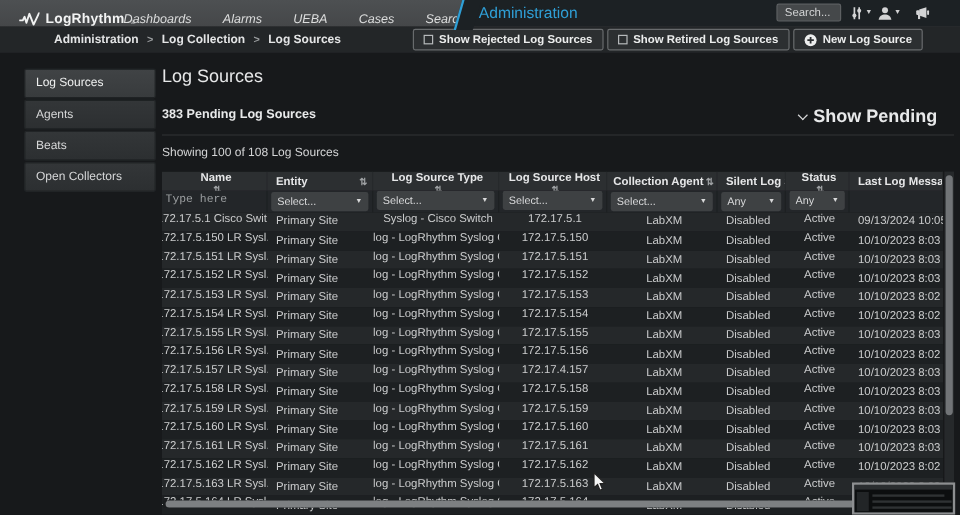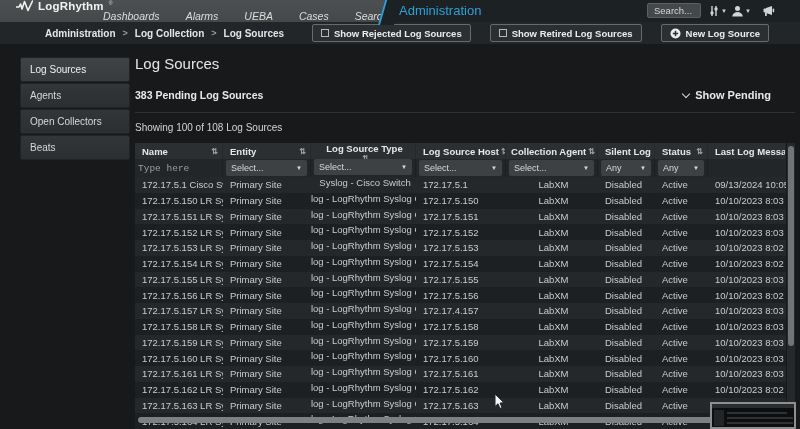--- a/index.html
+++ b/index.html
@@ -7,21 +7,21 @@
   body {
     position:relative;
     background:#17191b;
     font-family:"Liberation Sans", sans-serif;
     color:#d2d3d4;
     -webkit-font-smoothing:antialiased;
   }
   
   .topbar { position:absolute; top:0; left:0; width:800px; height:22px;
     background:linear-gradient(#4d5052,#454749); z-index:5; }
-  .brand { position:absolute; left:16px; top:0; height:22px; display:flex; align-items:flex-start; gap:5px; }
+  .brand { position:absolute; left:16px; top:0; height:22px; display:flex; align-items:flex-end; gap:5px; }
   .brand svg { display:block; }
   .brand-text { font-size:11.5px; font-weight:bold; color:#f2f3f3; letter-spacing:.2px; }
   .brand-mark { font-size:5px; color:#d8d9da; vertical-align:top; }
   .main-nav { position:absolute; left:103px; top:0; height:22px; display:flex; align-items:flex-end; gap:26px;font-style:italic; }
   .nav-item { font-size:10.5px; color:#dcdddd; cursor:pointer; white-space:nowrap; }
   .admin-area { position:absolute; left:391px; right:0; top:0; height:22px; background:#1c2124; }
   .admin-slash { position:absolute; left:382px; top:-3px; width:16px; height:28px;
     background:#1c2124; transform:skewX(-16deg); border-left:2px solid var(--accent-blue,#2f9fd6); }
   .admin-title { position:absolute; left:399px; top:3px; font-size:13px; color:var(--accent-blue,#2f9fd6); }
   .search-btn { position:absolute; left:647px; top:3px; width:54px; height:15px;
@@ -32,37 +32,37 @@
   .icon-btn { display:flex; align-items:center; cursor:pointer; }
   
   .crumbbar { position:absolute; top:22px; left:0; width:800px; height:22px; background:#232628; z-index:4; }
   .breadcrumb { position:absolute; left:45px; top:0; height:22px; display:flex; align-items:center; gap:7px; }
   .bc-item { font-size:10px; font-weight:bold; color:#e4e5e6; cursor:pointer; white-space:nowrap; }
   .bc-sep { font-size:9px; color:#9a9d9f; font-weight:bold; }
   .connected { position:absolute; left:396px; top:0; height:22px; display:flex; align-items:center; gap:5px; }
   .conn-dot { width:7px; height:7px; border-radius:50%; background:var(--connected-dot,#3aa7e2);
     box-shadow:0 0 4px 1px rgba(58,167,226,.8); }
   .connected span.lbl { font-size:9.5px; font-weight:bold; color:#e8e9ea; }
-  .action-btns { position:absolute; right:31px; top:2px; display:flex; gap:19px; }
+  .action-btns { position:absolute; right:31px; top:2px; display:flex; gap:3px; }
   .abtn { height:18px; background:#2c2f31; border:1px solid #686b6d; border-radius:2px;
     display:flex; align-items:center; gap:5px; padding:0 8px; cursor:pointer;
     font-size:9.5px; font-weight:bold; color:#eceded; white-space:nowrap; }
   .cbx { width:8px; height:8px; border:1px solid #b6b9bb; background:transparent; display:inline-block; }
   
   .sidebar { position:absolute; left:20px; top:57px; width:110px; }
   .side-item { height:25px; margin-bottom:1px; background:linear-gradient(#333638,#2c2f31);
     border:1px solid #212426; border-radius:2px; display:flex; align-items:center;
     padding-left:9px; font-size:10px; color:#d6d7d8; cursor:pointer; }
   .side-item.active { background:linear-gradient(#404345,#383b3d); color:#eff0f0; }
   
   .main-title { position:absolute; left:135px; top:55px; font-size:15px; color:#e6e7e8; font-weight:normal; }
   .pending-row { position:absolute; left:135px; top:89px; width:660px; height:14px; }
   .pending-text { position:absolute; left:0; top:0; font-size:10.5px; font-weight:bold; color:#e8e9ea; }
-  .show-pending { position:absolute; right:24px; top:0; display:flex; align-items:center; gap:6px;
-    cursor:pointer; font-size:11px; font-weight:bold; color:#e8e9ea; }
+  .show-pending { position:absolute; right:14px; top:0; display:flex; align-items:center; gap:6px;
+    cursor:pointer; font-size:15px; font-weight:bold; color:#e8e9ea; }
   .chev-down { width:6px; height:6px; border-right:1.5px solid #d8d9da; border-bottom:1.5px solid #d8d9da;
     transform:rotate(45deg); margin-top:-3px; }
   .divider { position:absolute; left:135px; top:112px; width:660px; border-top:1px solid #2e3133; }
   .showing-text { position:absolute; left:135px; top:122px; font-size:10px; color:#d4d5d6; }
   
   .table-wrap { position:absolute; left:135px; top:143px; width:651px; height:286px; overflow:hidden; }
   .thead, .tfilter, .tr { display:flex; width:651px; }
   .thead { height:16px; background:#2c2f31; }
   .th { display:flex; align-items:center; justify-content:space-between; padding:0 4px 0 7px;
     font-size:9.5px; font-weight:bold; color:#e6e7e8; white-space:nowrap; overflow:hidden; cursor:pointer;
@@ -79,22 +79,22 @@
   .flt-select .caret { font-size:6px; color:#d8d9da; }
   .flt-date { display:flex; align-items:center; gap:4px; padding-left:3px; cursor:pointer; }
   .cal-icon { width:9px; height:9px; border:1px solid #c0c3c5; border-top:3px solid #c0c3c5; display:inline-block; }
   .flt-date .val { font-size:9px; font-weight:bold; color:#cfd0d1; white-space:nowrap; }
   .tbody .tr { height:15.75px; cursor:default; }
   .tbody .tr:nth-child(odd) { background:#25282a; }
   .tbody .tr:nth-child(even) { background:#1d2022; }
   .td { font-size:9.5px; color:#cbcccd; padding:0 4px 0 7px; display:flex; align-items:center;
     white-space:nowrap; overflow:hidden; }
   
-  .c0{width:88px;} .c1{width:88px;text-align:right;} .c2{width:105px;flex-direction:column;} .c3{width:90px;}
-  .c4{width:92px;justify-content:center;} .c5{width:57px;} .c6{width:53px;} .c7{width:78px;}
+  .c0{width:88px;flex-direction:column;} .c1{width:88px;text-align:right;} .c2{width:105px;flex-direction:column;} .c3{width:90px;flex-direction:column;}
+  .c4{width:92px;justify-content:center;} .c5{width:57px;} .c6{width:53px;flex-direction:column;} .c7{width:78px;}
   
   .vscroll { position:absolute; left:787px; top:143px; width:8px; height:274px; background:#26292b; z-index:6; }
   .vscroll .thumb { position:absolute; left:1px; top:3px; width:6px; height:200px; background:#717477; border-radius:3px; }
   .hscroll { position:absolute; left:136px; top:417px; width:650px; height:6px; background:#1b1d1f; z-index:6; }
   .hscroll .thumb { position:absolute; left:2px; top:0; width:632px; height:6px; background:#7d8082; border-radius:3px; }
   
   .pip { position:absolute; left:710px; top:402px; width:86px; height:27px; background:#0c0e0f;
     border:2px solid #8d8f91; z-index:9; overflow:hidden; }
   .pip .pip-top { height:4px; background:#2b2e30; }
   .pip .pip-side { position:absolute; left:2px; top:6px; width:10px; height:16px; background:#222527; }
@@ -181,22 +181,22 @@
         <line x1="2.8" y1="5.5" x2="8.2" y2="5.5" stroke="#2c2f31" stroke-width="1.5"></line>
       </svg>
       <span>New Log Source</span>
     </div>
   </div>
 </div>
 
 <div class="sidebar">
     <div class="side-item active">Log Sources</div>
     <div class="side-item">Agents</div>
+    <div class="side-item">Beats</div>
     <div class="side-item">Open Collectors</div>
-    <div class="side-item">Beats</div>
   </div>
 
 <h1 class="main-title">Log Sources</h1>
 
 <div class="pending-row">
   <span class="pending-text">383 Pending Log Sources</span>
   <span class="show-pending">
     <span class="chev-down"></span>
     <span>Show Pending</span>
   </span>

